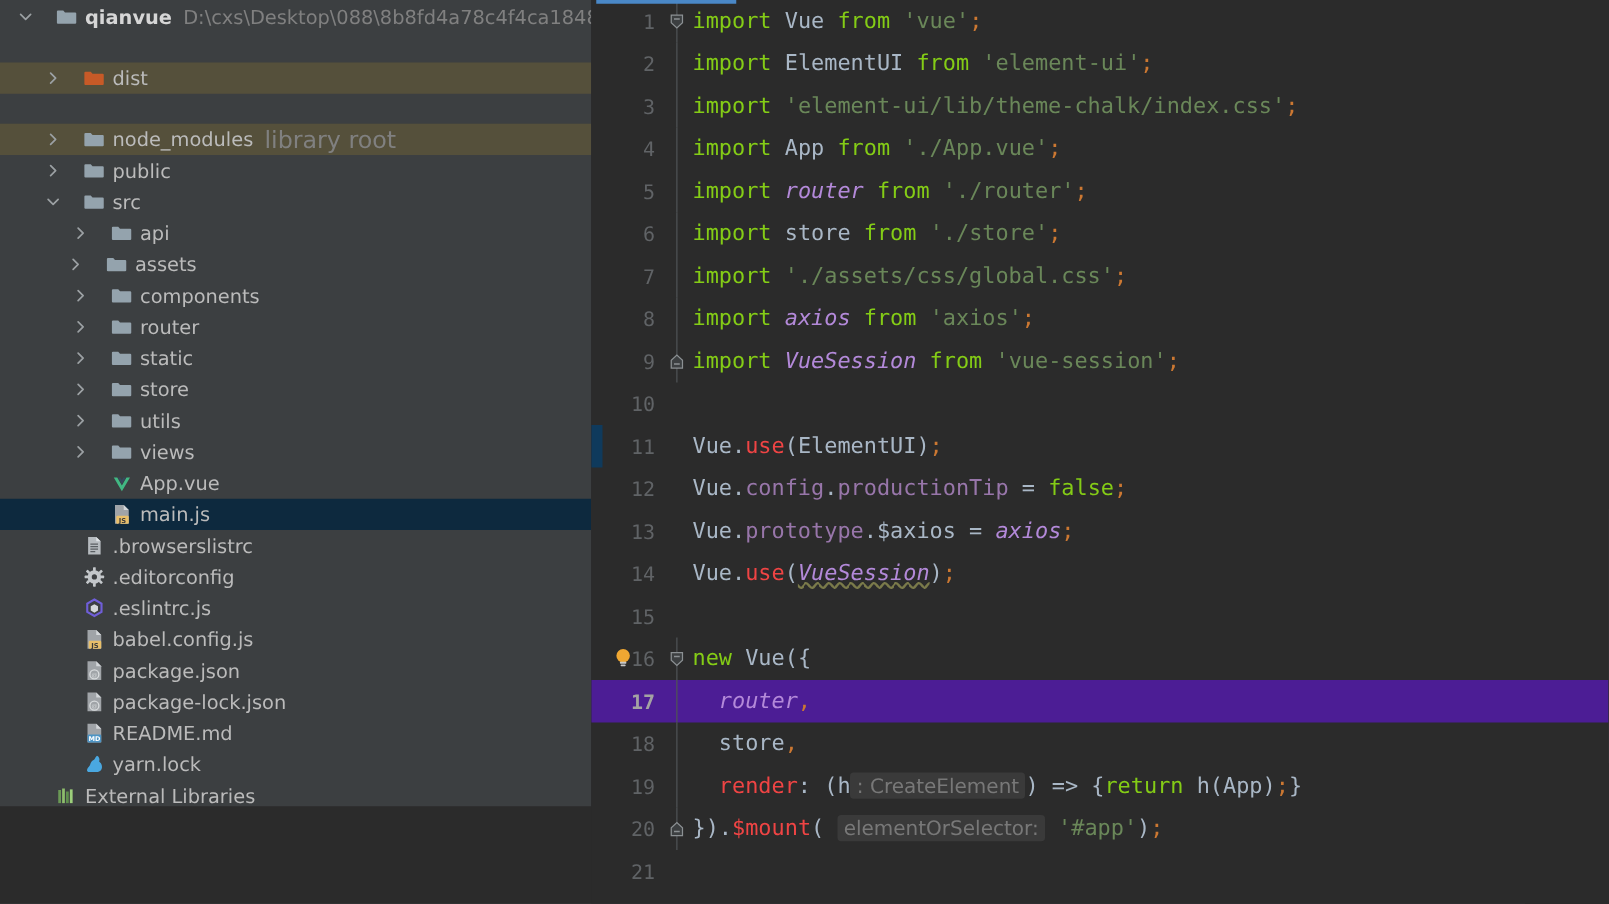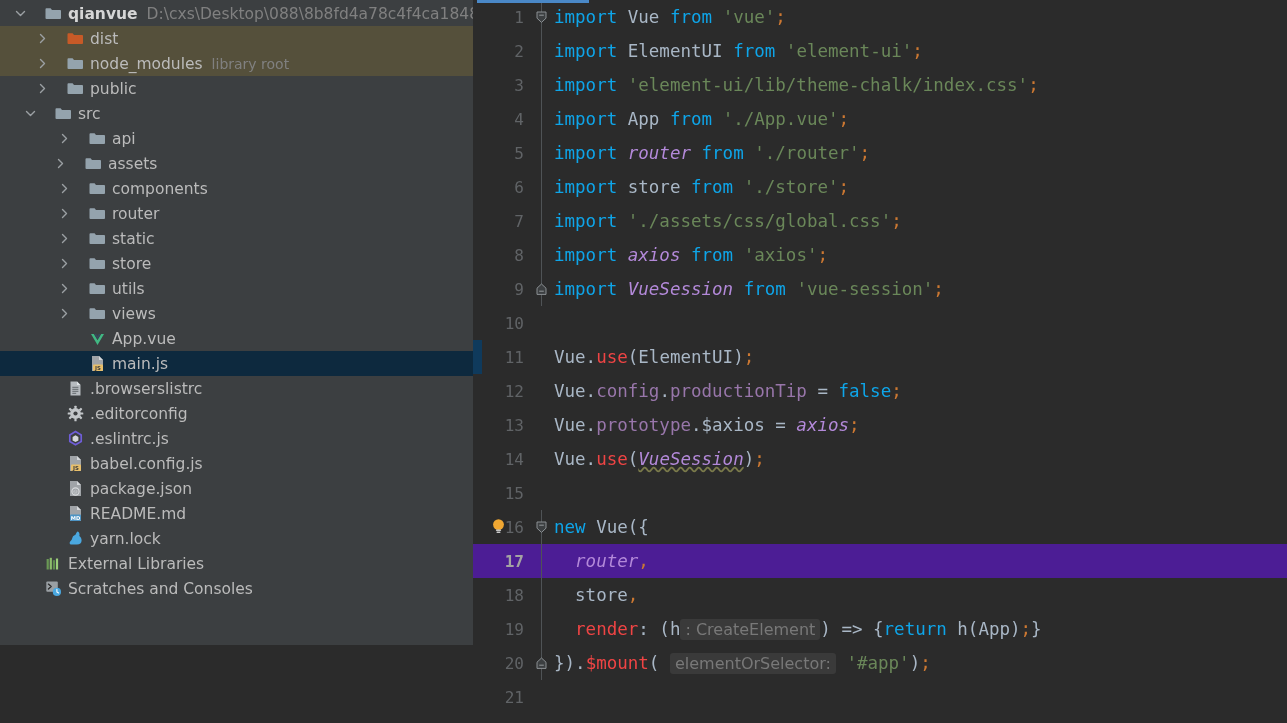--- a/index.html
+++ b/index.html
@@ -34,21 +34,21 @@
   .tree-row {
     position: relative;
     height: 25px;
     display: flex;
     align-items: center;
     white-space: nowrap;
     font-size: 15.5px;
     color: #bbbbbb;
     box-sizing: border-box;
   }
-  .tree-row.excluded { background: #55503b; }
+  .tree-row.excluded { background: #55503b; margin-top: 24px; }
   .tree-row.selected { background: #0d293e; }
   .arrow {
     width: 13px;
     height: 13px;
     flex: none;
     display: inline-block;
     position: relative;
   }
   .arrow svg { display:block; }
   .icon-slot {
@@ -64,21 +64,21 @@
   .label { color: #bbbbbb; }
   .label.bold { font-weight: bold; color: #d6d6d6; }
   .label-path {
     color: #808080;
     margin-left: 9px;
     font-size: 15.5px;
   }
   .label-hint {
     color: #808080;
     margin-left: 9px;
-    font-size: 14px;
+    font-size: 19px;
   }
 
   
   .editor-wrap {
     position: relative;
     flex: 1;
     height: 723px;
     background: #2b2b2b;
     overflow: hidden;
   }
@@ -143,21 +143,21 @@
     top: 0;
     bottom: 0;
     width: 1px;
     margin-left: -0.5px;
     background: #4f5356;
   }
   .fold svg { position: relative; z-index: 2; }
   .code-text { position: relative; padding-left: 2px; }
 
   
-  .kw      { color: #0ea5e9; }
+  .kw      { color: #84cc16; }
   .cls     { color: #a9b7c6; }
   .str     { color: #6a8759; }
   .ident   { color: #a9b7c6; }
   .unused  { color: #b389d9; font-style: italic; }
   .unused-u{ color: #b389d9; font-style: italic; text-decoration: underline; text-decoration-style: wavy; text-decoration-color: #7a7a4a; }
   .fn      { color: #ef4444; }
   .prop    { color: #9876aa; }
   .punct   { color: #a9b7c6; }
   .semi    { color: #cc7832; }
   .hint {
@@ -231,21 +231,21 @@
               <path d="M4.5 2.5 L8.5 6.5 L4.5 10.5" fill="none" stroke="#9ba0a3" stroke-width="1.4" stroke-linecap="round" stroke-linejoin="round"></path>
             </svg>
           </span>
           <span class="icon-slot" style="margin-left:18px;">
             <svg width="17" height="15" viewBox="0 0 17 15">
               <path d="M0.5 3.2 A0.9 0.9 0 0 1 1.4 2.3 H5.6 L7.0 3.9 H15.1 A0.9 0.9 0 0 1 16 4.8 V12.1 A0.9 0.9 0 0 1 15.1 13 H1.4 A0.9 0.9 0 0 1 0.5 12.1 Z" fill="#94a3ad"></path>
             </svg>
           </span>
           <span class="label">public</span>
         </div>
-        <div class="tree-row" style="padding-left:24px;">
+        <div class="tree-row" style="padding-left:36px;">
           <span class="arrow">
             <svg width="13" height="13" viewBox="0 0 13 13">
               <path d="M2.5 4.5 L6.5 8.5 L10.5 4.5" fill="none" stroke="#9ba0a3" stroke-width="1.4" stroke-linecap="round" stroke-linejoin="round"></path>
             </svg>
           </span>
           <span class="icon-slot" style="margin-left:18px;">
             <svg width="17" height="15" viewBox="0 0 17 15">
               <path d="M0.5 3.2 A0.9 0.9 0 0 1 1.4 2.3 H5.6 L7.0 3.9 H15.1 A0.9 0.9 0 0 1 16 4.8 V12.1 A0.9 0.9 0 0 1 15.1 13 H1.4 A0.9 0.9 0 0 1 0.5 12.1 Z" fill="#94a3ad"></path>
             </svg>
           </span>
@@ -441,20 +441,32 @@
           <span class="arrow"></span>
           <span class="icon-slot" style="margin-left:18px;">
             <svg width="17" height="17" viewBox="0 0 17 17">
               <path d="M3 1 H10 L14 5 V16 H3 Z" fill="#a0a4a8"></path>
               <path d="M10 1 L14 5 H10 Z" fill="#d4d7da"></path>
               <circle cx="8.5" cy="11.5" r="3.6" fill="none" stroke="#d8dbdd" stroke-width="1.1"></circle>
               <text x="8.5" y="13.4" font-family="DejaVu Serif" font-size="4.6" fill="#d8dbdd" text-anchor="middle">@</text>
             </svg>
           </span>
           <span class="label">package.json</span>
+        </div>
+        <div class="tree-row" style="padding-left:36px;">
+          <span class="arrow"></span>
+          <span class="icon-slot" style="margin-left:18px;">
+            <svg width="17" height="17" viewBox="0 0 17 17">
+              <path d="M3 1 H10 L14 5 V16 H3 Z" fill="#a0a4a8"></path>
+              <path d="M10 1 L14 5 H10 Z" fill="#d4d7da"></path>
+              <circle cx="8.5" cy="11.5" r="3.6" fill="none" stroke="#d8dbdd" stroke-width="1.1"></circle>
+              <text x="8.5" y="13.4" font-family="DejaVu Serif" font-size="4.6" fill="#d8dbdd" text-anchor="middle">@</text>
+            </svg>
+          </span>
+          <span class="label">package-lock.json</span>
         </div>
         <div class="tree-row" style="padding-left:36px;">
           <span class="arrow"></span>
           <span class="icon-slot" style="margin-left:18px;">
             <svg width="17" height="17" viewBox="0 0 17 17">
               <path d="M3 1 H10 L14 5 V16 H3 Z" fill="#a0a4a8"></path>
               <path d="M10 1 L14 5 H10 Z" fill="#d4d7da"></path>
               <rect x="3" y="9.5" width="11" height="6.5" rx="1" fill="#4d94c4"></rect>
               <text x="8.5" y="15" font-family="DejaVu Sans" font-size="5.2" font-weight="bold" fill="#ffffff" text-anchor="middle">MD</text>
             </svg>

